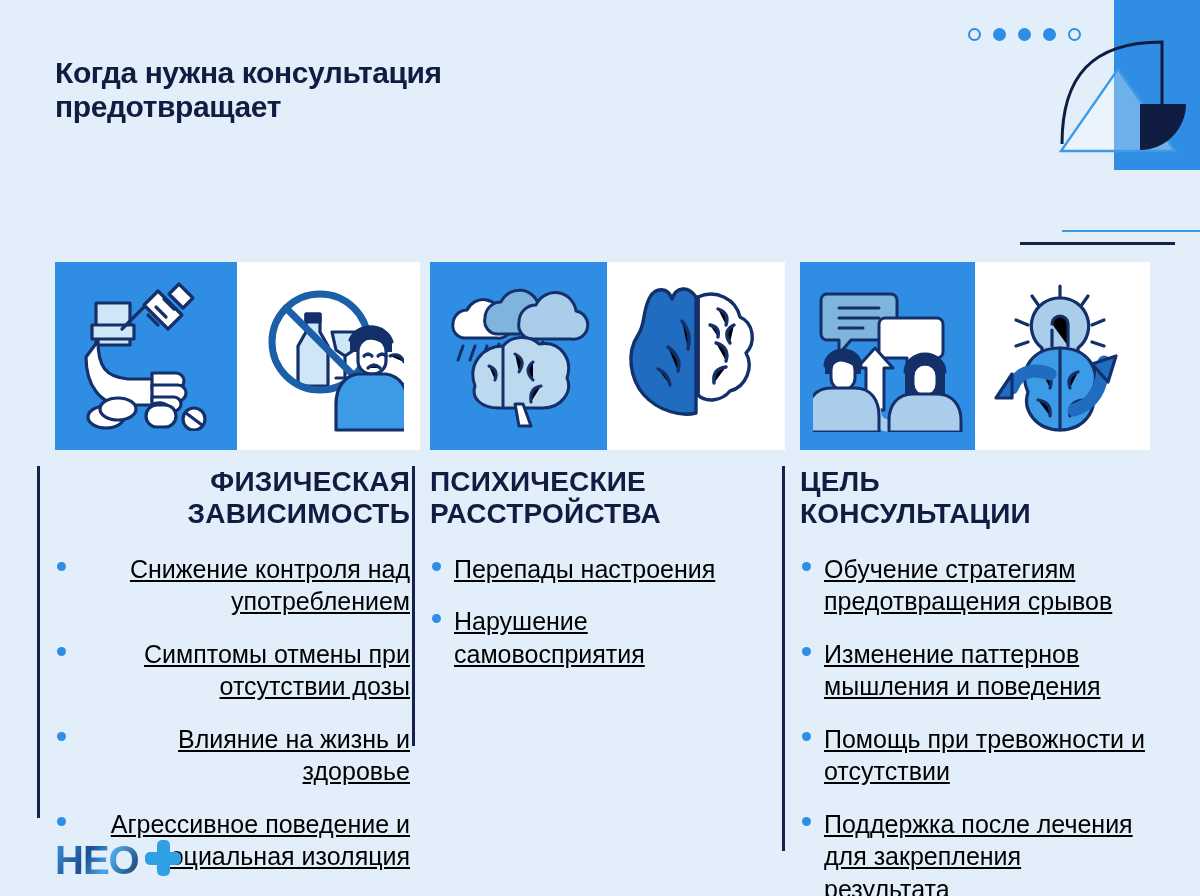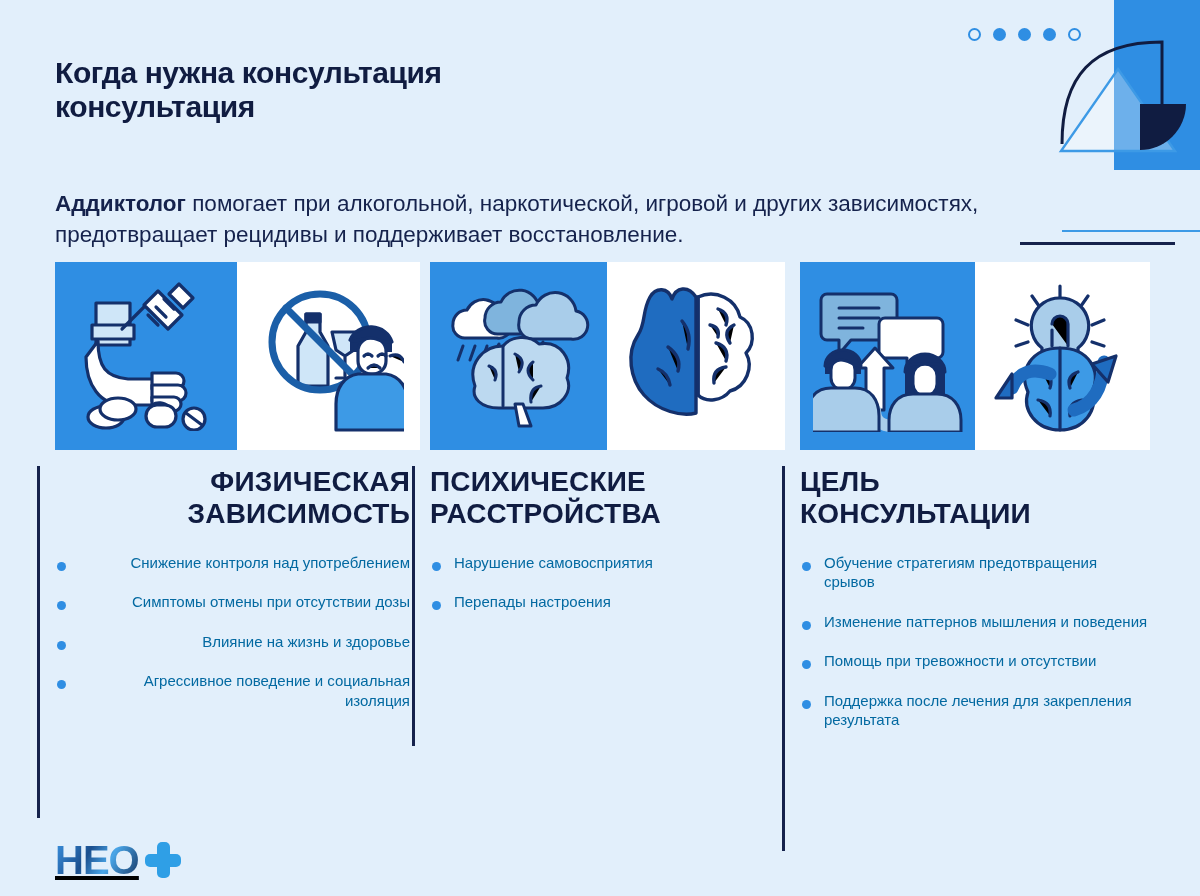--- a/index.html
+++ b/index.html
@@ -60,29 +60,29 @@
   #col-1 .rule{height:352px;}
   #col-2 .rule{height:280px;}
   #col-3 .rule{height:385px;}
   .col-head{
     font-size:28px;line-height:1.16;font-weight:700;color:#101c41;
     text-transform:uppercase;letter-spacing:0.2px;margin:0 0 22px 0;
   }
   .bullets{list-style:none;margin:0;padding:0;}
   .bullets li{
     position:relative;padding-left:24px;margin-bottom:20px;
-    font-size:15px;line-height:1.3;color:#0369a1;
+    font-size:25px;line-height:1.3;color:#000000;text-decoration:underline;
   }
   .bullets li::before{
     content:"";position:absolute;left:2px;top:9px;
     width:9px;height:9px;border-radius:50%;background:#2f8ee3;
   }
 
   
-  .logo{position:absolute;left:55px;top:840px;display:flex;align-items:center;gap:2px;text-decoration:underline;}
+  .logo{position:absolute;left:55px;top:840px;display:flex;gap:2px;}
   .logo-word{
     font-size:40px;font-weight:800;letter-spacing:-1px;line-height:1;
     background:linear-gradient(120deg,#3b93e2 0%,#1b4f8e 38%,#4aa6e8 62%,#14325f 100%);
     -webkit-background-clip:text;background-clip:text;color:transparent;
   }
   .logo-plus{
     position:relative;width:36px;height:36px;margin-left:4px;
   }
   .logo-plus i{position:absolute;background:#2f9fe6;border-radius:5px;}
   .logo-plus i.h{left:0;top:12px;width:36px;height:13px;}
@@ -110,26 +110,23 @@
   <svg class="deco-tri" viewBox="0 0 122 90">
     <polygon points="61,4 118,86 4,86" fill="#ffffff" fill-opacity="0.30" stroke="#3d9ae6" stroke-width="2.4"></polygon>
   </svg>
 
   <div class="deco-halfcircle"></div>
   <div class="deco-line-lt"></div>
   <div class="deco-line-dk"></div>
 
   <h1 class="title">
     <span>Когда нужна консультация</span>
-    <span class="l2">консультация</span>
+    <span class="l2">предотвращает</span>
   </h1>
 
-  <p class="subtitle">
-    <b>Аддиктолог</b><span> помогает при алкогольной, наркотической, игровой и других зависимостях, предотвращает рецидивы и поддерживает восстановление.</span>
-  </p>
 
   <div class="panels">
 
     <div class="panel" id="panel-1">
       <div class="half blue">
         <svg width="140" height="150" viewBox="0 0 140 150">
           <g stroke="#14306b" stroke-width="3.2" stroke-linejoin="round" stroke-linecap="round">
 
             <path d="M20 22 h34 v42 h-34 z" fill="#cfe6f8"></path>
             <path d="M16 44 h42 v14 h-42 z" fill="#cfe6f8"></path>
@@ -281,22 +278,22 @@
     </ul>
   </div>
 
   <div class="col" id="col-2">
     <div class="rule"></div>
     <h2 class="col-head">
       <span>ПСИХИЧЕСКИЕ</span><br>
       <span>РАССТРОЙСТВА</span>
     </h2>
     <ul class="bullets">
+      <li>Перепады настроения</li>
       <li>Нарушение самовосприятия</li>
-      <li>Перепады настроения</li>
     </ul>
   </div>
 
   <div class="col" id="col-3">
     <div class="rule"></div>
     <h2 class="col-head">
       <span>ЦЕЛЬ</span><br>
       <span>КОНСУЛЬТАЦИИ</span>
     </h2>
     <ul class="bullets">

